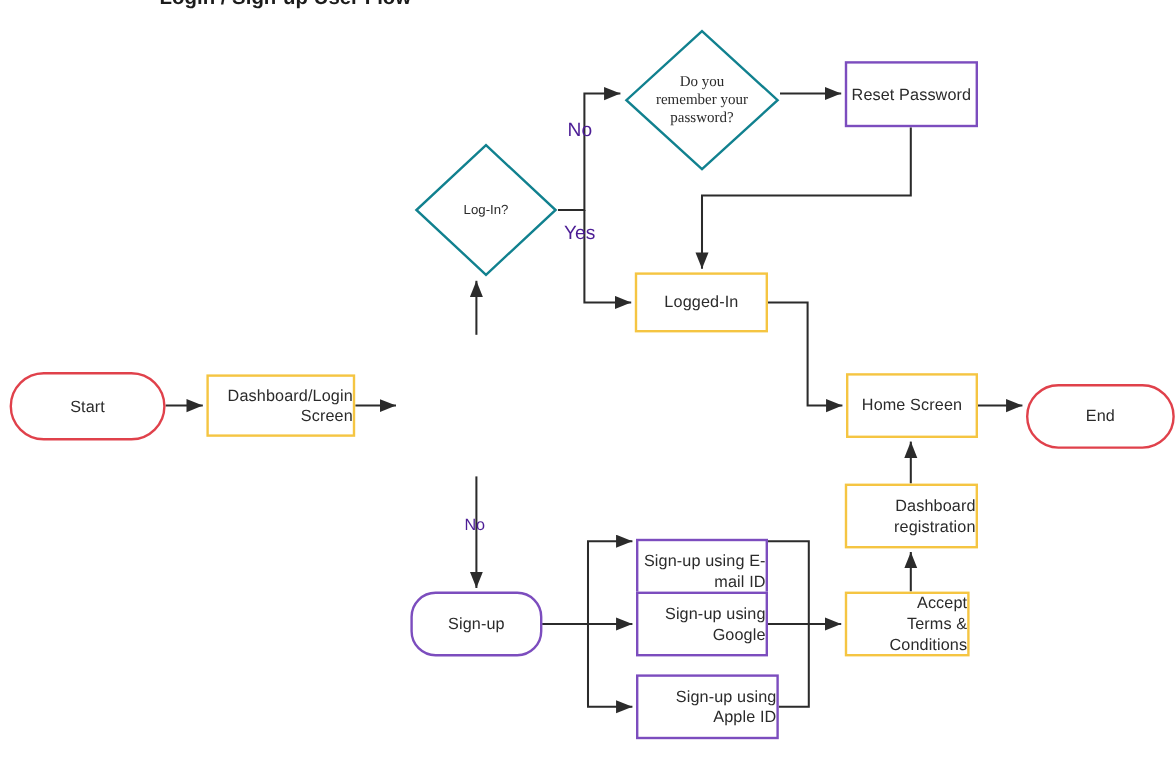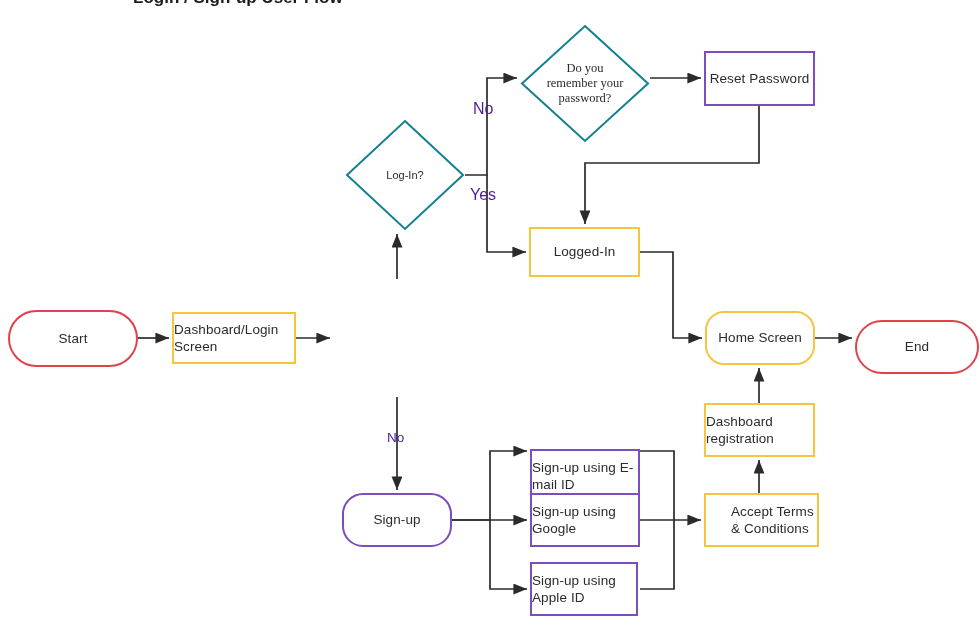--- a/index.html
+++ b/index.html
@@ -18,21 +18,21 @@
     position: absolute;
     left: 0; top: 0;
     width: 980px;
     height: 637px;
   }
   .node {
     position: absolute;
     display: flex;
     align-items: center;
     justify-content: center;
-    text-align: left;
+    text-align: right;
     box-sizing: border-box;
     background: #ffffff;
     color: #2b2b2b;
     font-size: 13.5px;
     line-height: 1.28;
     letter-spacing: 0.1px;
   }
   .node.rect { border-width: 2px; border-style: solid; }
   .node.terminator { border-width: 2px; border-style: solid; border-radius: 999px; }
   .diamond-wrap {
@@ -145,45 +145,45 @@
   </div>
 
   <div class="node rect" style="left:704px;top:51px;width:111px;height:55px;border-color:#7C4DBE;">
     <span>Reset Password</span>
   </div>
 
   <div class="node rect" style="left:529px;top:227px;width:111px;height:50px;border-color:#F5C542;">
     <span>Logged-In</span>
   </div>
 
-  <div class="node rect" style="left:705px;top:311px;width:110px;height:54px;border-color:#F5C542;border-radius:19px;">
+  <div class="node rect" style="left:705px;top:311px;width:110px;height:54px;border-color:#F5C542;">
     <span>Home Screen</span>
   </div>
 
   <div class="node terminator" style="left:855px;top:320px;width:124px;height:54px;border-color:#E0414B;">
     <span>End</span>
   </div>
 
   <div class="node rect" style="left:342px;top:493px;width:110px;height:54px;border-color:#7C4DBE;border-radius:21px;">
     <span>Sign-up</span>
   </div>
 
   <div class="node rect" style="left:530px;top:424px;width:110px;height:54px;border-color:#7C4DBE;margin-top:25px;">
     <span>Sign-up using E-mail ID</span>
   </div>
 
   <div class="node rect" style="left:530px;top:493px;width:110px;height:54px;border-color:#7C4DBE;">
     <span>Sign-up using Google</span>
   </div>
 
-  <div class="node rect" style="left:530px;top:562px;width:108px;height:54px;border-color:#7C4DBE;">
+  <div class="node rect" style="left:530px;top:562px;width:119px;height:54px;border-color:#7C4DBE;">
     <span>Sign-up using Apple ID</span>
   </div>
 
-  <div class="node rect" style="left:704px;top:493px;width:115px;height:54px;border-color:#F5C542;padding-left:25px;">
+  <div class="node rect" style="left:704px;top:493px;width:104px;height:54px;border-color:#F5C542;padding-left:25px;">
     <span>Accept Terms &amp; Conditions</span>
   </div>
 
   <div class="node rect" style="left:704px;top:403px;width:111px;height:54px;border-color:#F5C542;">
     <span>Dashboard registration</span>
   </div>
 
   <div class="edge-label" style="left:473px;top:100px;">No</div>
   <div class="edge-label" style="left:470px;top:186px;">Yes</div>
   <div class="edge-label" style="left:387px;top:430px;font-size:13.5px;">No</div>

